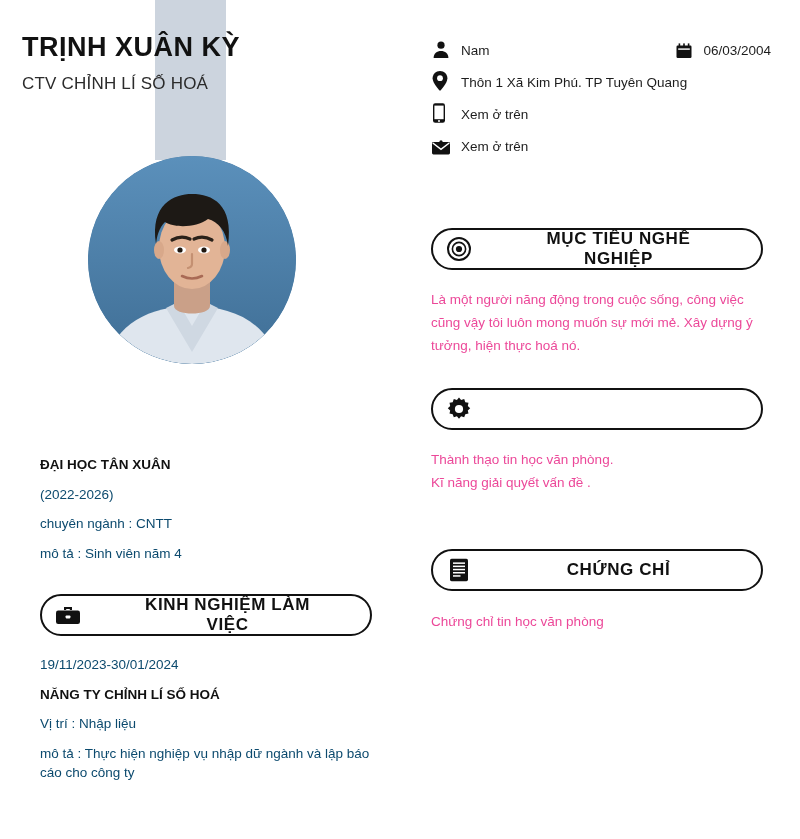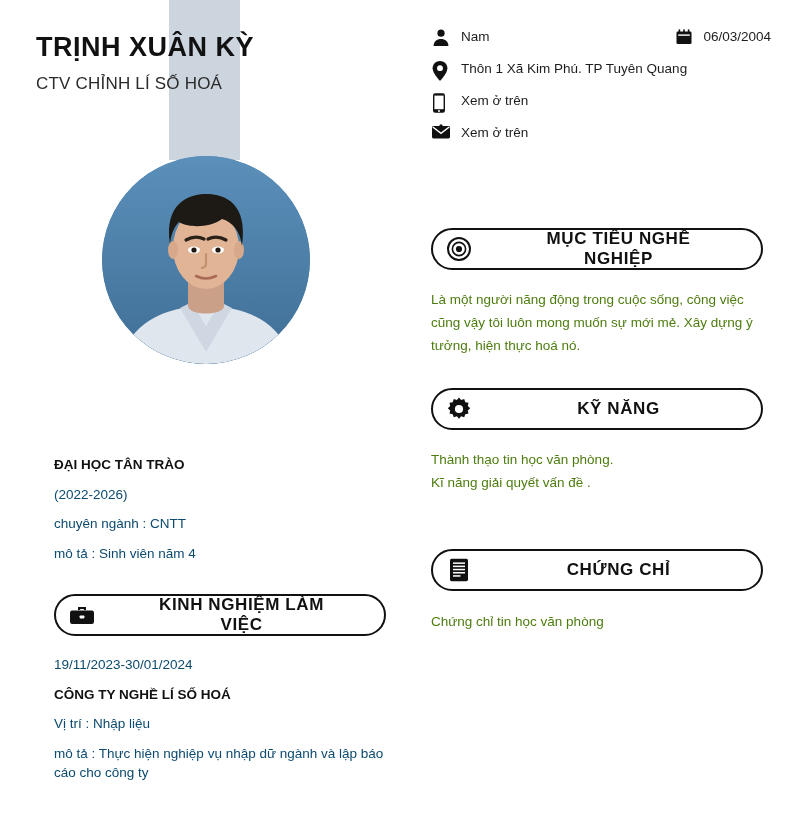--- a/index.html
+++ b/index.html
@@ -14,21 +14,21 @@
   .page {
     position: relative;
     width: 800px;
     height: 839px;
     background: #ffffff;
   }
 
   
   .left-col {
     position: absolute;
-    left: 14px; top: 0;
+    left: 0; top: 0;
     width: 400px;
     height: 839px;
     padding-left: 41px;
   }
   .grey-band {
     position: absolute;
     left: 155px; top: 0;
     width: 71px; height: 160px;
     background: #ccd4de;
   }
@@ -106,21 +106,21 @@
   .line.last { margin-bottom: 0; }
 
   
   .info {
     position: absolute;
     left: 431px; top: 28px;
     width: 340px;
   }
   .info-row {
     display: flex;
-    align-items: flex-start;
+    align-items: flex-end;
     min-height: 32px;
     margin-bottom: 0px;
   }
   .info-ic {
     width: 30px;
     flex: 0 0 30px;
     display: flex;
     align-items: center;
     justify-content: flex-start;
   }
@@ -134,21 +134,21 @@
     margin-left: auto;
     display: flex;
     align-items: center;
   }
   .info-right .info-ic { width: 28px; flex: 0 0 28px; }
 
   
   .goal-body  { position: absolute; left: 431px; top: 288px; width: 335px; }
   .skill-body { position: absolute; left: 431px; top: 448px; width: 335px; }
   .cert-body  { position: absolute; left: 431px; top: 610px; width: 335px; }
-  .para { font-size: 13.5px; line-height: 1.72; color: #4d7c0f; }
+  .para { font-size: 13.5px; line-height: 1.72; color: #ec4899; }
   .para.small-gap { margin-bottom: 12px; }
 
   svg { display: block; }
 </style>
 </head>
 <body>
 
 <div class="page">
 
   <div class="left-col">
@@ -196,40 +196,40 @@
 
           <path d="M104 98 v10 q0 3 -4 4" stroke="#c49072" stroke-width="2.2" fill="none" stroke-linecap="round"></path>
 
           <path d="M94 120 q10 5 20 0" stroke="#a96a55" stroke-width="2.6" fill="none" stroke-linecap="round"></path>
         </g>
       </svg>
     </div>
 
 
     <div class="edu-body">
-      <div class="line bold">ĐẠI HỌC TÂN TRÀO</div>
+      <div class="line bold">ĐẠI HỌC TÂN XUÂN</div>
       <div class="line">(2022-2026)</div>
       <div class="line">chuyên ngành : CNTT</div>
       <div class="line last">mô tả : Sinh viên năm 4</div>
     </div>
 
     <div class="pill pill-exp">
       <span class="pill-icon">
         <svg width="28" height="22" viewBox="0 0 28 22" aria-hidden="true">
           <path d="M10 3 h8 v3 h-2.2 V5 h-3.6 v1 H10 z" fill="#111"></path>
           <rect x="2" y="6.5" width="24" height="13.5" rx="2.2" fill="#111"></rect>
           <rect x="11.6" y="11.4" width="4.8" height="3" rx="0.8" fill="#fff"></rect>
         </svg>
       </span>
       <span class="pill-title">KINH NGHIỆM LÀM VIỆC</span>
     </div>
 
     <div class="exp-body">
       <div class="line">19/11/2023-30/01/2024</div>
-      <div class="line bold">CÔNG TY NGHỀ LÍ SỐ HOÁ</div>
+      <div class="line bold">NĂNG TY CHỈNH LÍ SỐ HOÁ</div>
       <div class="line">Vị trí : Nhập liệu</div>
       <div class="line last">mô tả : Thực hiện nghiệp vụ nhập dữ ngành và lập báo cáo cho công ty</div>
     </div>
   </div>
 
   <div>
 
     <div class="info">
 
       <div class="info-row split">
@@ -301,21 +301,20 @@
       <div class="para">Là một người năng động trong cuộc sống, công việc cũng vậy tôi luôn mong muốn sự mới mẻ. Xây dựng ý tưởng, hiện thực hoá nó.</div>
     </div>
 
     <div class="pill pill-skill">
       <span class="pill-icon">
         <svg width="26" height="26" viewBox="0 0 26 26" aria-hidden="true">
           <path d="M13 1.6 l2.1 2.5 3.1 -1 1.1 3.1 3.2 0.6 -0.7 3.2 2.4 2.2 -2.4 2.2 0.7 3.2 -3.2 0.6 -1.1 3.1 -3.1 -1 -2.1 2.5 -2.1 -2.5 -3.1 1 -1.1 -3.1 -3.2 -0.6 0.7 -3.2 -2.4 -2.2 2.4 -2.2 -0.7 -3.2 3.2 -0.6 1.1 -3.1 3.1 1 z" fill="#111"></path>
           <circle cx="13" cy="13" r="4.1" fill="#fff"></circle>
         </svg>
       </span>
-      <span class="pill-title">KỸ NĂNG</span>
     </div>
     <div class="skill-body">
       <div class="para">Thành thạo tin học văn phòng.</div>
       <div class="para small-gap">Kĩ năng giải quyết vấn đề .</div>
     </div>
 
     <div class="pill pill-cert">
       <span class="pill-icon">
         <svg width="24" height="26" viewBox="0 0 24 26" aria-hidden="true">
           <rect x="3" y="1.8" width="18" height="22.4" rx="1.6" fill="#111"></rect>

